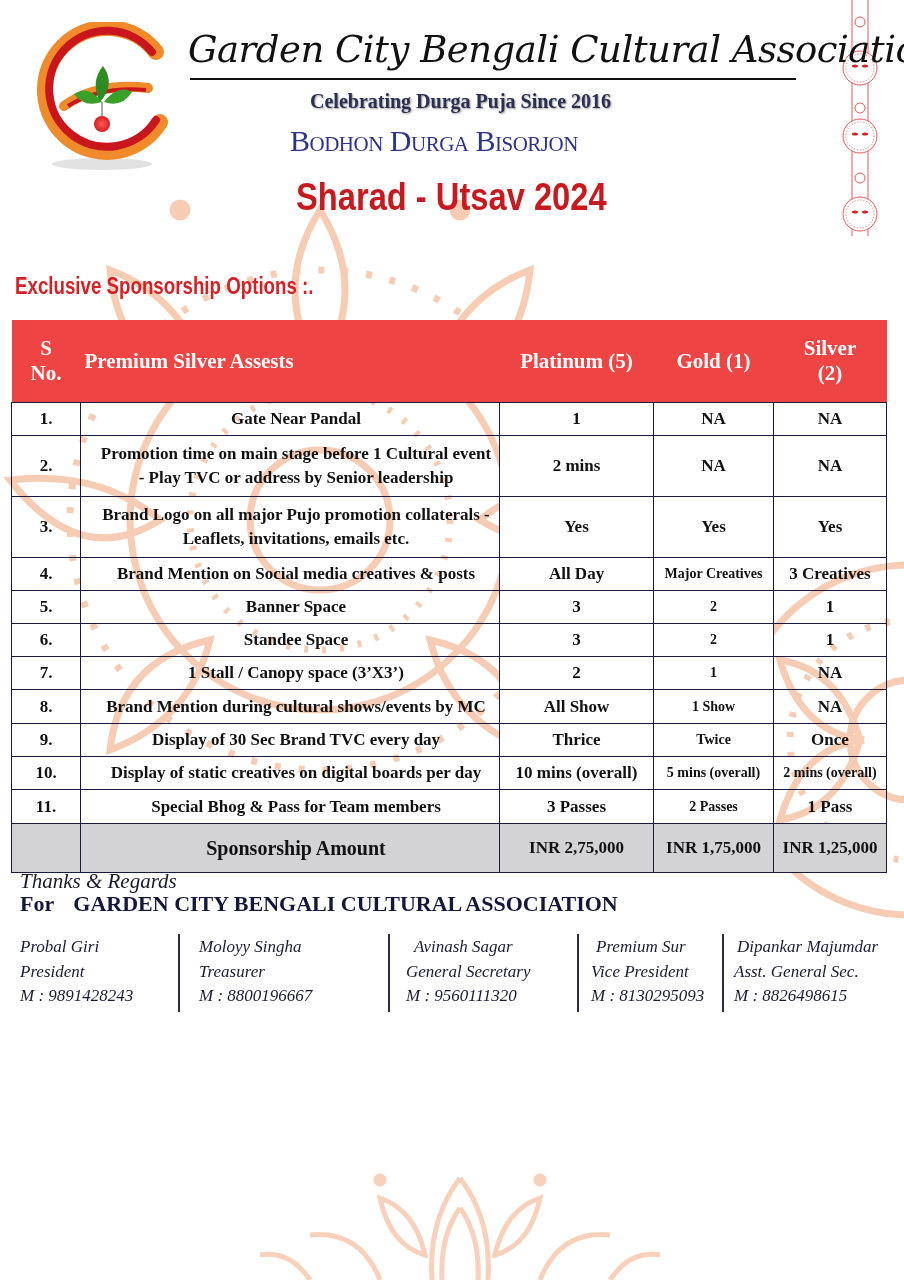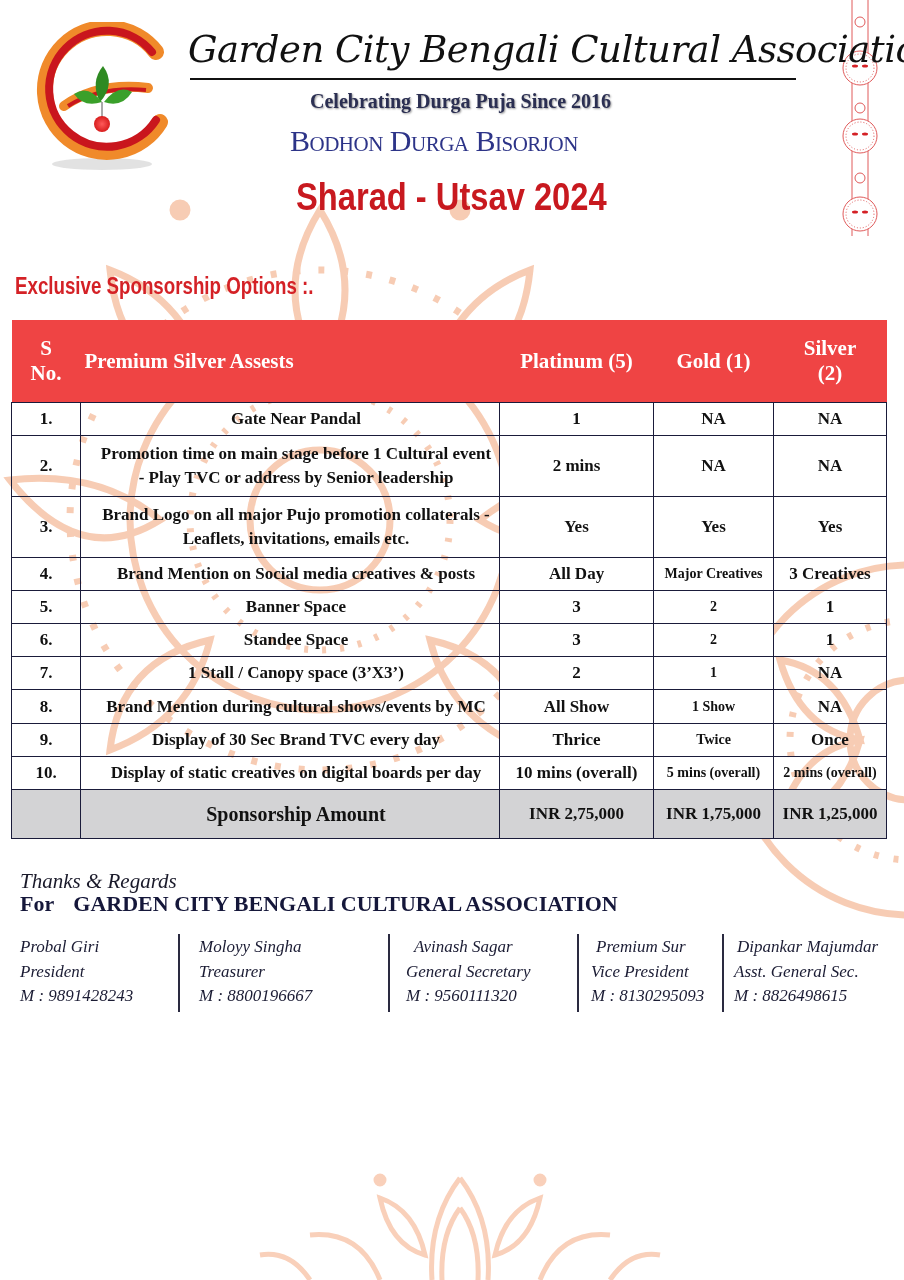--- a/index.html
+++ b/index.html
@@ -202,20 +202,27 @@
       <td class="solid sm">Twice</td>
       <td>Once</td>
     </tr>
     <tr style="height:33px">
       <td class="sno">10.</td>
       <td class="desc">Display of static creatives on digital boards per day</td>
       <td class="solid">10 mins (overall)</td>
       <td class="solid sm">5 mins (overall)</td>
       <td class="sm">2 mins (overall)</td>
     </tr>
+    <tr style="height:34px">
+      <td class="sno">11.</td>
+      <td class="desc">Special Bhog &amp; Pass for Team members</td>
+      <td class="solid">3 Passes</td>
+      <td class="solid sm">2 Passes</td>
+      <td>1 Pass</td>
+    </tr>
     <tr class="amount" style="height:49px">
       <td class="sno"></td>
       <td class="desc">Sponsorship Amount</td>
       <td>INR 2,75,000</td>
       <td class="sm">INR 1,75,000</td>
       <td>INR 1,25,000</td>
     </tr>
   </tbody>
 </table>
 

